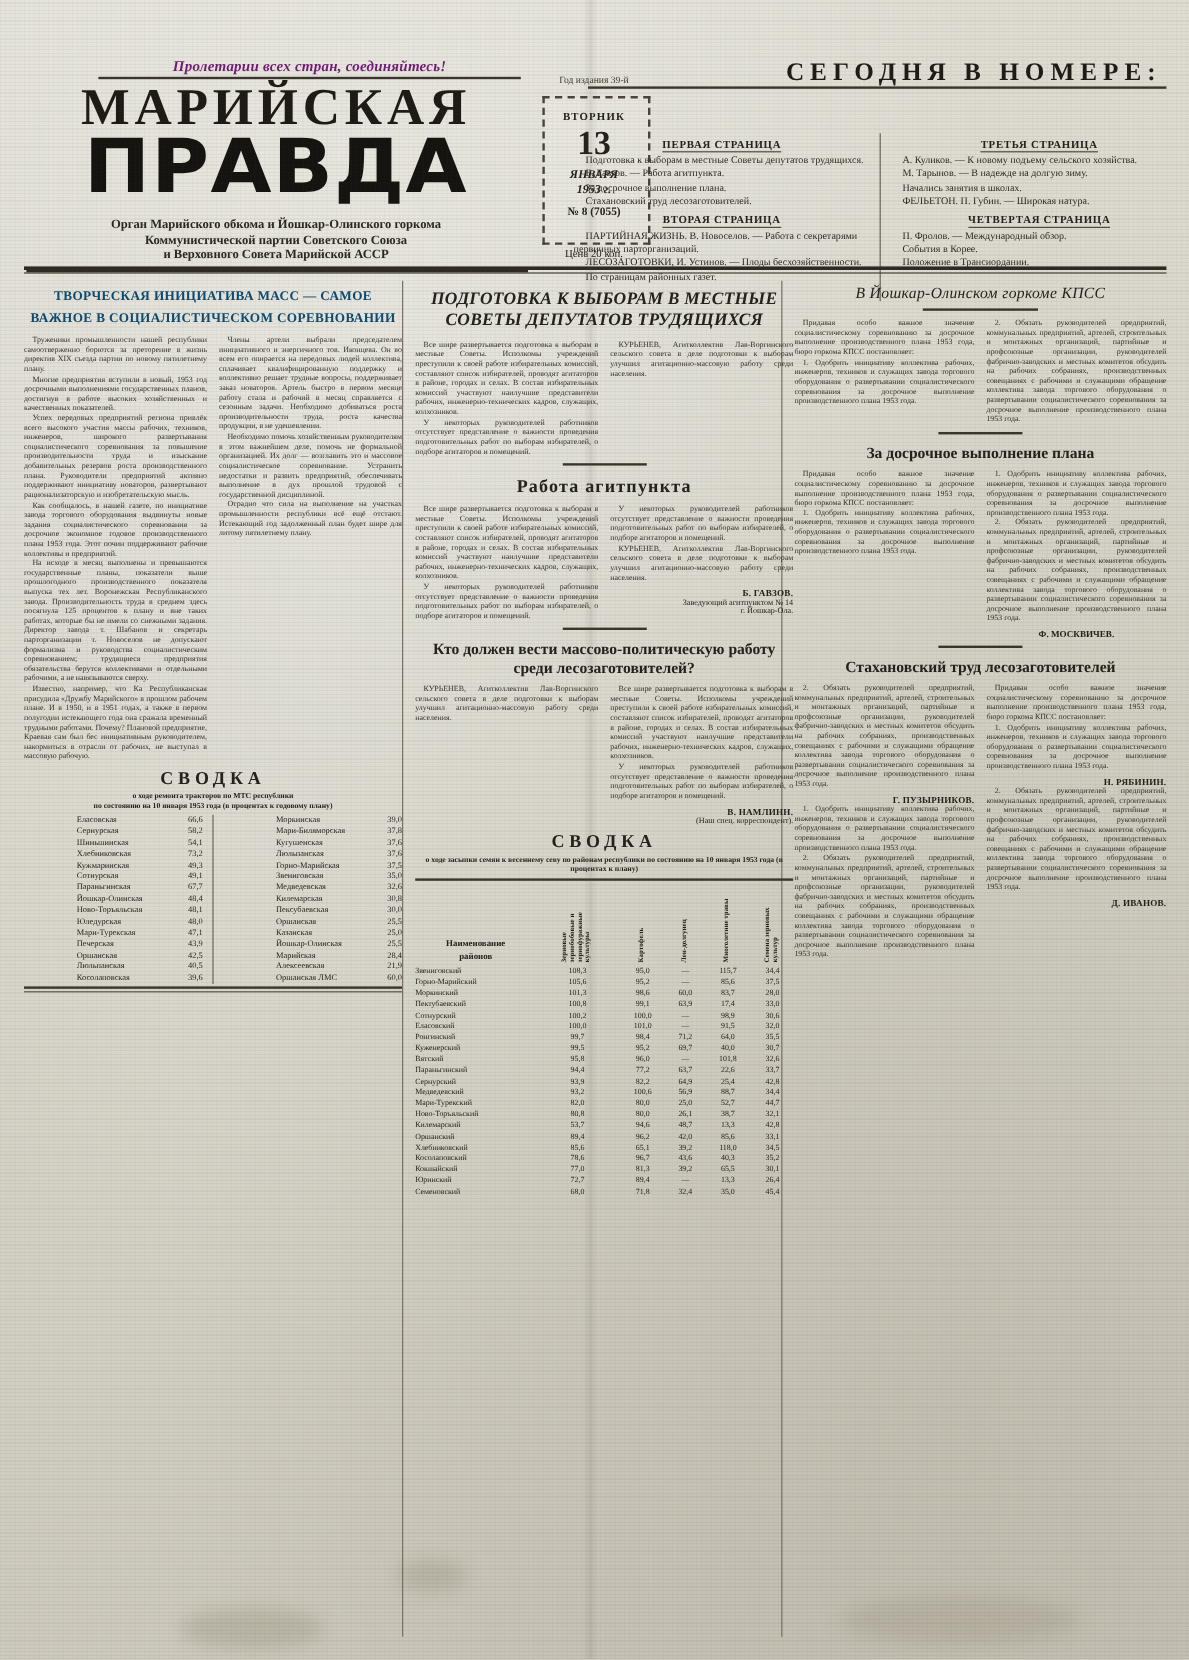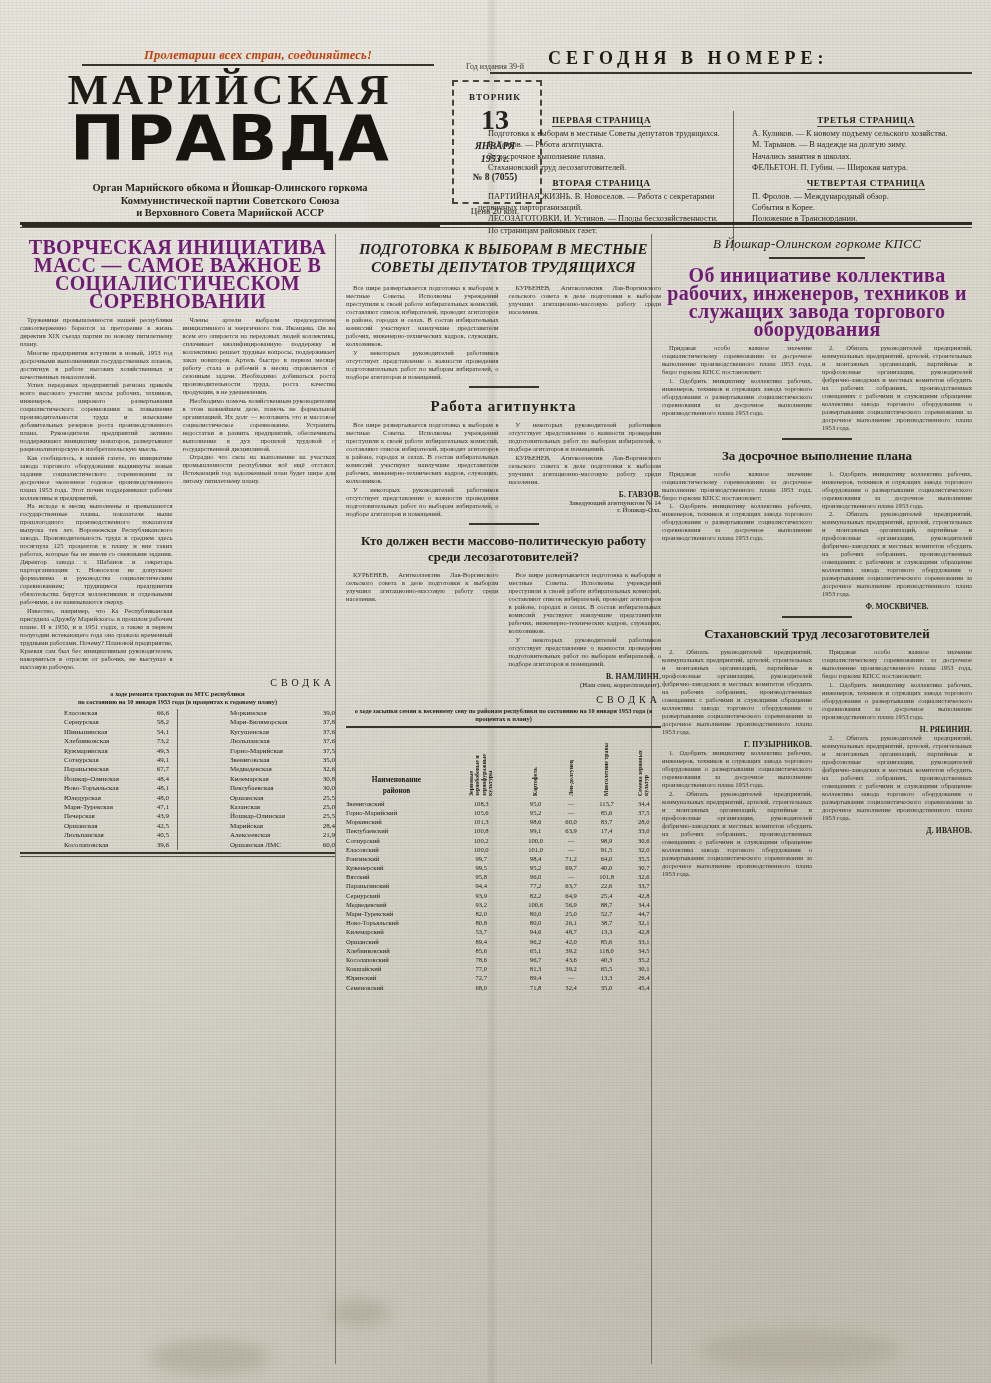--- a/index.html
+++ b/index.html
@@ -24,21 +24,21 @@
     background-image:
       repeating-linear-gradient(0deg, rgba(70,65,55,.35) 0 1px, rgba(255,255,255,0) 1px 3px),
       repeating-linear-gradient(90deg, rgba(90,85,75,.20) 0 1px, rgba(255,255,255,0) 1px 4px);
   }
   .sheet{position:absolute;left:0;top:0;width:991px;height:1383px;}
 
   
   .slogan{
     position:absolute;left:78px;top:48px;width:360px;
     text-align:center;font-style:italic;font-weight:bold;
-    font-size:12.5px;letter-spacing:.2px;color:#c2410c;
+    font-size:12.5px;letter-spacing:.2px;color:#701a75;
   }
   .slogan-rule{position:absolute;left:82px;top:64px;width:352px;height:2px;background:#3a352c;}
   .title1{
     position:absolute;left:20px;top:68px;width:420px;text-align:center;
     font-family:"Liberation Serif",serif;font-weight:bold;font-size:43px;
     letter-spacing:4px;color:#1d1a15;line-height:1;
   }
   .title2{
     position:absolute;left:20px;top:108px;width:420px;text-align:center;
     font-family:"DejaVu Sans",sans-serif;font-weight:bold;font-size:62px;
@@ -57,22 +57,22 @@
   .dl{position:absolute;left:452px;top:62px;width:86px;text-align:center;font-size:8px;color:#3c372e;}
   .dayname{position:absolute;left:452px;top:92px;width:86px;text-align:center;font-size:9px;font-weight:bold;letter-spacing:1px;}
   .daynum{position:absolute;left:452px;top:106px;width:86px;text-align:center;font-size:28px;font-weight:bold;line-height:1;}
   .monthy{position:absolute;left:452px;top:140px;width:86px;text-align:center;font-size:10px;font-style:italic;font-weight:bold;}
   .yeary{position:absolute;left:452px;top:153px;width:86px;text-align:center;font-size:10px;font-style:italic;font-weight:bold;}
   .issue{position:absolute;left:452px;top:172px;width:86px;text-align:center;font-size:9.5px;font-weight:bold;}
   .price{position:absolute;left:452px;top:206px;width:86px;text-align:center;font-size:9px;}
 
   
   .today-head{
-    position:absolute;left:548px;top:48px;width:420px;text-align:left;
-    font-size:18px;font-weight:bold;letter-spacing:5px;color:#1e1b16;
+    position:absolute;left:548px;top:48px;width:420px;text-align:right;
+    font-size:21px;font-weight:bold;letter-spacing:5px;color:#1e1b16;
   }
   .today-rule{position:absolute;left:490px;top:72px;width:482px;height:2px;background:#3a352c;}
   .toc{position:absolute;left:470px;top:78px;width:528px;height:140px;display:flex;margin-top:33px;}
   .toc-col{width:50%;padding:0 8px;box-sizing:border-box;}
   .toc-col.left{border-right:1px solid #6b6458;}
   .toc-sec{text-align:center;font-size:9px;font-weight:bold;letter-spacing:.6px;margin:4px 0 3px;}
   .toc-sec span{border-bottom:1px solid #514a3f;padding-bottom:1px;}
   .toc-line{font-size:8.4px;line-height:11.4px;text-indent:10px;color:#2c2821;}
   .box-rule{position:absolute;left:20px;top:222px;width:952px;height:3px;background:#2e2a23;}
   .box-rule2{position:absolute;left:20px;top:227px;width:952px;height:1px;background:#4a443a;}
@@ -82,22 +82,22 @@
   .colsep{position:absolute;top:234px;width:1px;height:1130px;background:#7a7266;}
   #sep1{left:335px;}
   #sep2{left:651px;}
 
   .col{position:absolute;top:0;box-sizing:border-box;}
   #colA{left:0;width:315px;}
   #colB{left:326px;width:315px;}
   #colC{left:642px;width:310px;}
 
   h1.hl{
-    font-size:20px;font-weight:bold;text-align:center;line-height:18px;
-    letter-spacing:.3px;margin:4px 0 6px;color:#701a75;
+    font-size:11px;font-weight:bold;text-align:center;line-height:18px;
+    letter-spacing:.3px;margin:4px 0 6px;color:#0c4a6e;
   }
   h1.hl-italic{
     font-size:14.5px;font-weight:bold;font-style:italic;text-align:center;
     line-height:18px;margin:6px 0 8px;letter-spacing:.2px;
   }
   h2.hl2{font-size:13px;font-weight:bold;text-align:center;line-height:16px;margin:8px 0 6px;}
   h2.serif-hl{font-family:"Liberation Serif",serif;font-size:15px;font-weight:bold;text-align:center;margin:10px 0 6px;letter-spacing:1px;}
   .kicker{font-size:13px;font-style:italic;text-align:center;margin:2px 0 4px;letter-spacing:.3px;}
   .short-rule{width:70px;height:2px;background:#3a352c;margin:5px auto 7px;}
   .short-rule.wide{width:96px;}
@@ -107,21 +107,21 @@
   .txt{
     font-size:6.6px;line-height:8.0px;text-align:justify;color:#35302a;
     hyphens:auto;word-break:break-word;
   }
   .txt p{margin:0 0 0.5px;text-indent:7px;}
   .sig{font-size:7.6px;font-weight:bold;text-align:right;margin-top:4px;letter-spacing:.2px;}
   .sig-sub{font-size:6.8px;text-align:right;}
   .sig-c{font-size:7.6px;font-weight:bold;text-align:center;margin-top:4px;}
 
   
-  .svodka-title{text-align:right;font-size:10px;font-weight:normal;letter-spacing:4px;margin:6px 0 2px;}
+  .svodka-title{text-align:center;font-size:15px;font-weight:bold;letter-spacing:4px;margin:6px 0 2px;}
   .svodka-sub{text-align:center;font-size:6.4px;line-height:8px;margin-bottom:3px;font-weight:bold;}
   .tbl-rule{height:2px;background:#3a352c;margin:2px 0;}
   .tbl-rule.thin{height:1px;background:#5b5448;}
   .two-tables{display:flex;gap:6px;}
   .two-tables .half{flex:1;}
   .rowline{display:flex;justify-content:space-between;font-size:7px;line-height:9.4px;}
   .rowline .nm{white-space:nowrap;overflow:hidden;margin-left:44px;}
   .rowline .vl{font-variant-numeric:tabular-nums;}
   .vsep{width:1px;background:#6e6759;margin:0 2px;}
 
@@ -600,21 +600,20 @@
               <td class="v">35,0</td>
               <td class="v">45,4</td>
             </tr>
           </tbody>
         </table>
     </div>
 
     <div class="col" id="colC">
       <div class="kicker">В Йошкар-Олинском горкоме КПСС</div>
       <div class="short-rule wide"></div>
-      <h1 class="hl">Об инициативе коллектива рабочих, инженеров, техников и служащих завода торгового оборудования</h1>
       <div class="flow">
         <div class="sub txt" id="c1">
             <p>Придавая особо важное значение социалистическому соревнованию за досрочное выполнение производственного плана 1953 года, бюро горкома КПСС постановляет:</p>
             <p>1. Одобрить инициативу коллектива рабочих, инженеров, техников и служащих завода торгового оборудования о развертывании социалистического соревнования за досрочное выполнение производственного плана 1953 года.</p>
           </div>
         <div class="sub txt" id="c2">
             <p>2. Обязать руководителей предприятий, коммунальных предприятий, артелей, строительных и монтажных организаций, партийные и профсоюзные организации, руководителей фабрично-заводских и местных комитетов обсудить на рабочих собраниях, производственных совещаниях с рабочими и служащими обращение коллектива завода торгового оборудования о развертывании социалистического соревнования за досрочное выполнение производственного плана 1953 года.</p>
           </div>
       </div>
       <div class="short-rule"></div>

